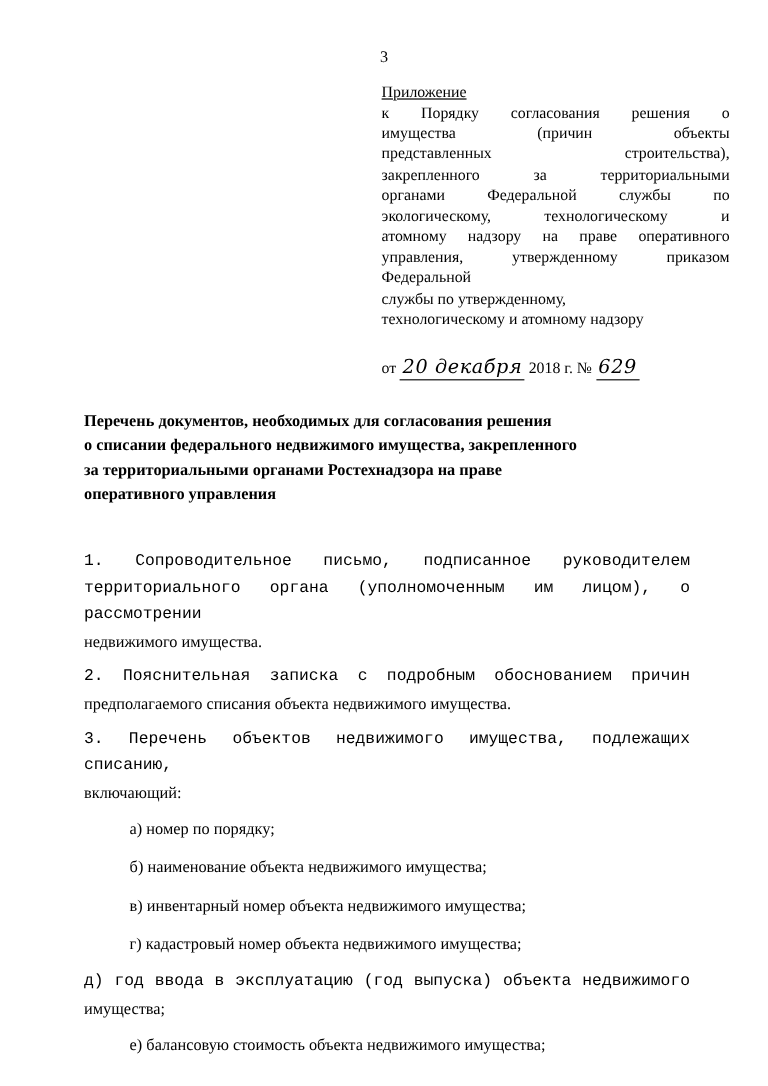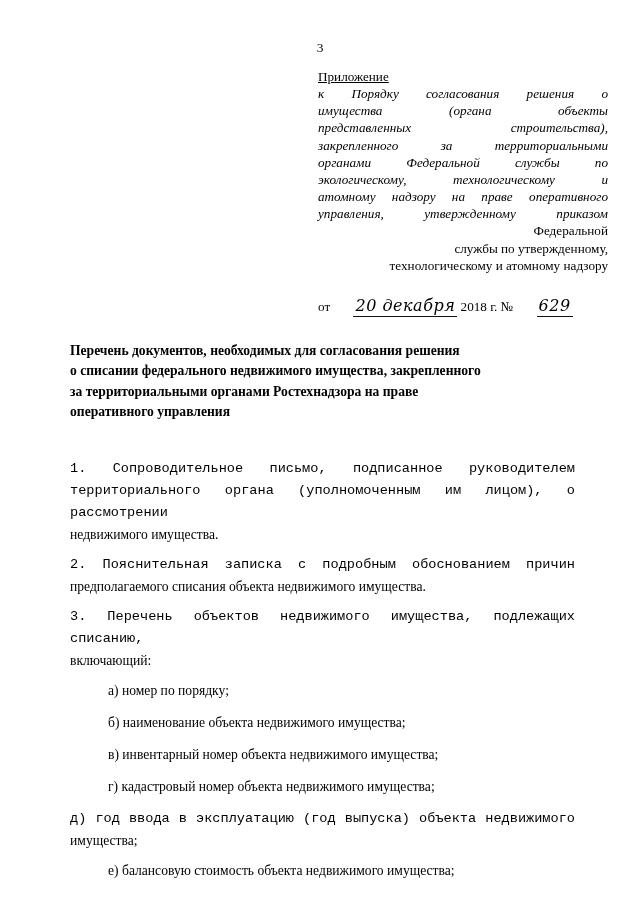--- a/index.html
+++ b/index.html
@@ -33,45 +33,43 @@
     position: absolute;
     top: 68px;
     left: 318px;
     width: 290px;
     font-size: 13.2px;
     line-height: 1.30;
   }
   .header-block .line-just {
     text-align: justify;
     text-align-last: justify;
-    font-style: italic;
   }
   .header-block .line-left {
-    text-align: right;
+    text-align: left;
   }
   .header-first {
     text-align: left;
     text-decoration: underline;
   }
   .date-line {
     position: absolute;
     top: 296px;
     left: 318px;
     width: 300px;
     font-size: 13.2px;
     white-space: nowrap;
   }
   .hand2 {
     font-family: "DejaVu Serif", serif;
     font-style: italic;
     font-size: 16px;
     padding: 0 2px;
     letter-spacing: 0.5px;
     position: relative;
-    margin-left: 20px;
   }
   .hand2::after {
     content: "";
     position: absolute;
     left: 0;
     right: 0;
     bottom: -2px;
     height: 1px;
     background: #111;
   }
@@ -112,21 +110,21 @@
 </head>
 <body>
 
 <div class="page">
 
   <div class="page-number">3</div>
 
   <div class="header-block">
     <div class="header-first">Приложение</div>
     <div class="line-just">к Порядку согласования решения о</div>
-    <div class="line-just">имущества (органа объекты</div>
+    <div class="line-just">имущества (причин объекты</div>
     <div class="line-just">представленных строительства),</div>
     <div class="line-just">закрепленного за территориальными</div>
     <div class="line-just">органами Федеральной службы по</div>
     <div class="line-just">экологическому, технологическому и</div>
     <div class="line-just">атомному надзору на праве оперативного</div>
     <div class="line-just">управления, утвержденному приказом</div>
     <div class="line-left">Федеральной</div>
     <div class="line-left">службы по утвержденному,</div>
     <div class="line-left">технологическому и атомному надзору</div>
   </div>

